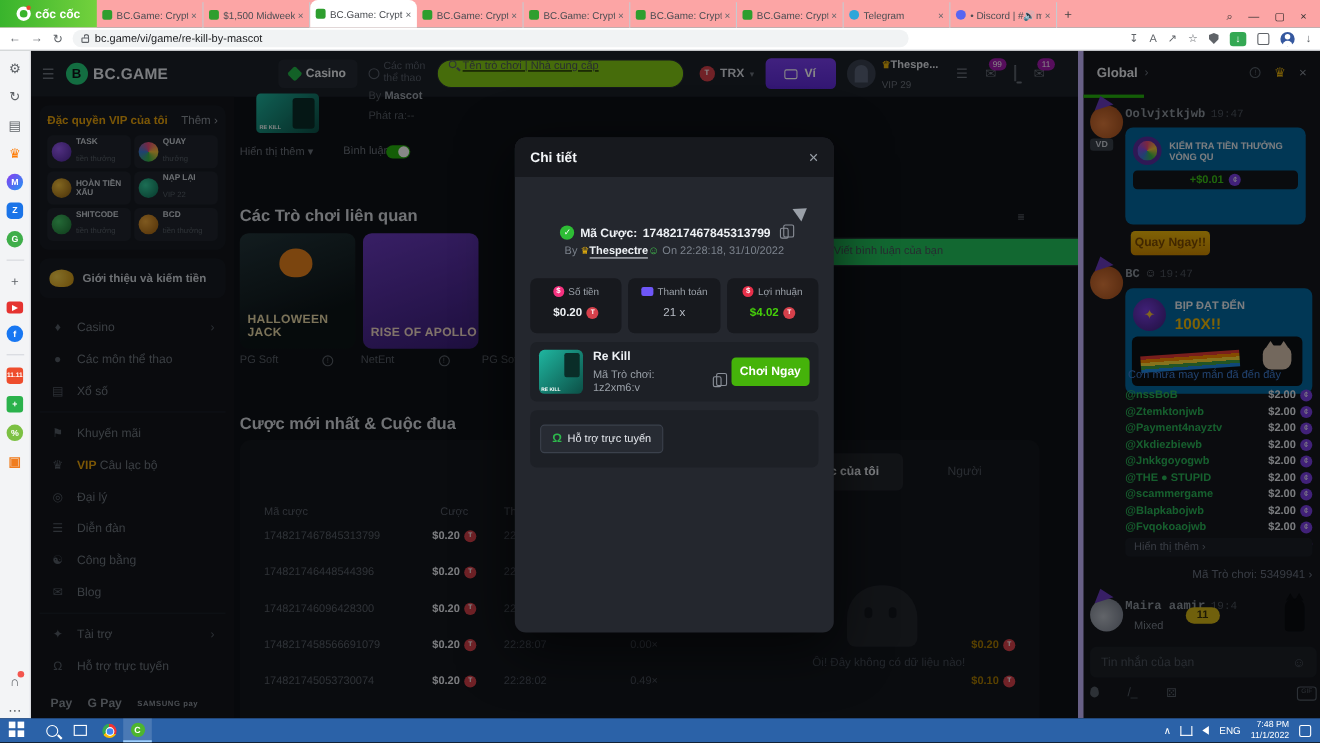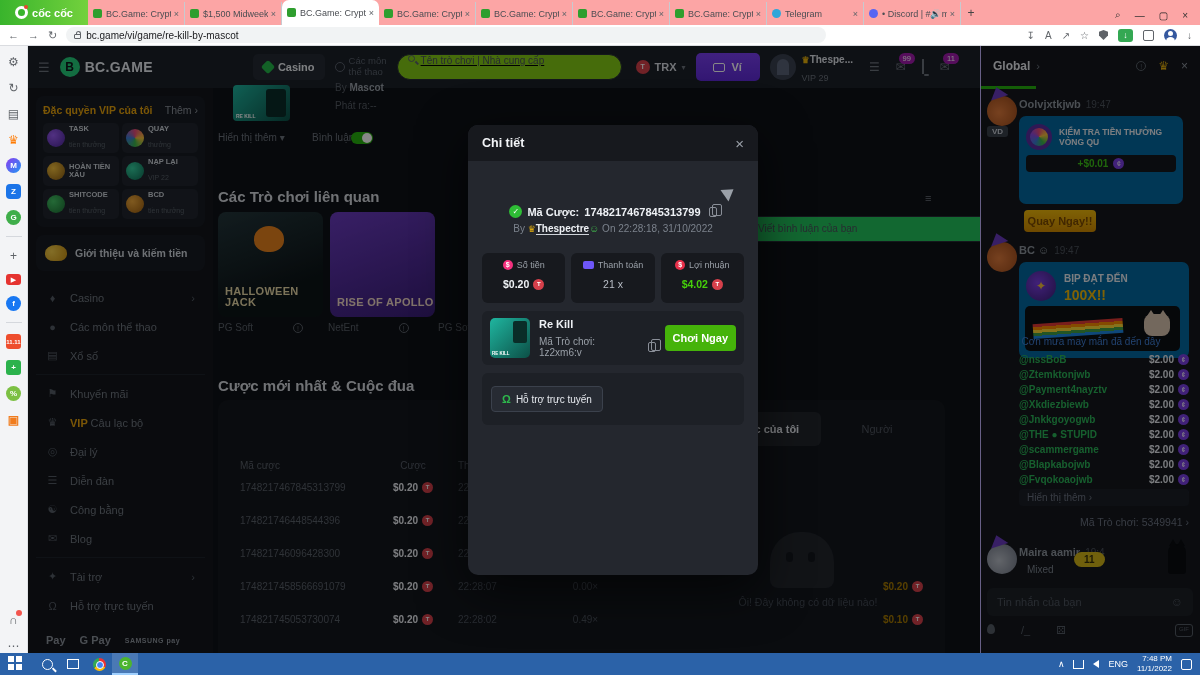--- a/index.html
+++ b/index.html
@@ -157,31 +157,31 @@
   .c-time { width:85px; color:#4c535e; }
   .c-mult { width:85px; text-align:center; color:#4c535e; }
   .c-pay { margin-left:auto; display:flex; align-items:center; gap:4px; color:#a67a00; font-weight:bold; }
   .coin { width:11px; height:11px; border-radius:50%; background:#d6404b; color:#fff; font-size:6px; font-weight:bold; text-align:center; line-height:11px; flex:none; }
   .ghost { position:absolute; left:552px; top:132px; width:64px; height:56px; background:#22262d; border-radius:30px 30px 8px 8px; }
   .ghost::before, .ghost::after { content:''; position:absolute; top:20px; width:7px; height:10px; border-radius:4px; background:#14171d; }
   .ghost::before { left:16px; } .ghost::after { left:38px; }
   .nodata { position:absolute; left:505px; top:196px; width:170px; text-align:center; color:#434a54; font-size:10.5px; }
 
   
-  .chat { position:absolute; left:952px; top:0; width:220px; height:607px; background:#15181e; border-left:1px solid #c4b5fd; }
+  .chat { position:absolute; left:952px; top:0; width:220px; height:607px; background:#15181e; border-left:5px solid #c4b5fd; }
   .chead { height:40px; display:flex; align-items:center; padding:0 12px; gap:6px; }
   .chead b { color:#e8eaee; font-size:12px; }
   .chead .arr { color:#6c737d; font-size:11px; }
   .chicons { margin-left:auto; display:flex; gap:12px; align-items:center; }
   .trophy { color:#e8b10c; font-size:12px; }
   .cx { color:#8d939c; font-size:12px; }
   .gline { position:absolute; left:0; top:40px; width:55px; height:3px; background:#27b10e; }
   .ava { position:absolute; width:30px; height:30px; border-radius:50%; background:radial-gradient(circle at 40% 55%,#e07b3c,#9c4a1a); }
   .hat { position:absolute; left:2px; top:-9px; width:0; height:0; border-left:9px solid transparent; border-right:9px solid transparent; border-bottom:11px solid #6a3bbf; transform:rotate(-18deg); }
-  .mhdr { position:absolute; font-size:11px; color:#8e959e; font-weight:bold; }
+  .mhdr { position:absolute; font-size:11px; color:#8e959e; font-weight:bold;font-family:Liberation Mono, monospace; }
   .mhdr i { font-style:normal; color:#4d535c; font-weight:normal; font-size:10px; margin-left:5px; }
   .vdbadge { position:absolute; left:6px; top:80px; background:#3a404b; color:#c9ced6; font-size:8px; font-weight:bold; border-radius:3px; padding:1px 5px; }
   .ccard { position:absolute; background:#0369a1; border-radius:7px; }
   .wheel { width:26px; height:26px; border-radius:50%; background:conic-gradient(#e84a7a,#f5c13c,#39b54a,#3c7bd6,#8a4ae0,#e84a7a); border:4px solid #5a2ea0; flex:none; }
   .spin-t { color:#e9ecf1; font-size:8.5px; font-weight:bold; line-height:1.2; }
   .amtpill { background:#14171d; border-radius:4px; height:17px; display:flex; align-items:center; justify-content:center; gap:5px; margin-top:5px; }
   .amtpill b { color:#3bc117; font-size:10px; }
   .pcoin { width:11px; height:11px; border-radius:50%; background:#7b3fe4; color:#fff; font-size:7px; text-align:center; line-height:11px; flex:none; }
   .quay { position:absolute; background:linear-gradient(180deg,#f0b90b,#cf8a00); color:#7c4a00; font-weight:bold; font-size:11px; border-radius:4px; width:72px; height:22px; text-align:center; line-height:22px; }
   .boom { width:30px; height:30px; border-radius:50%; background:radial-gradient(circle at 40% 40%,#7b3fe4,#3c1f78); color:#f5c13c; text-align:center; line-height:30px; font-size:12px; flex:none; }

